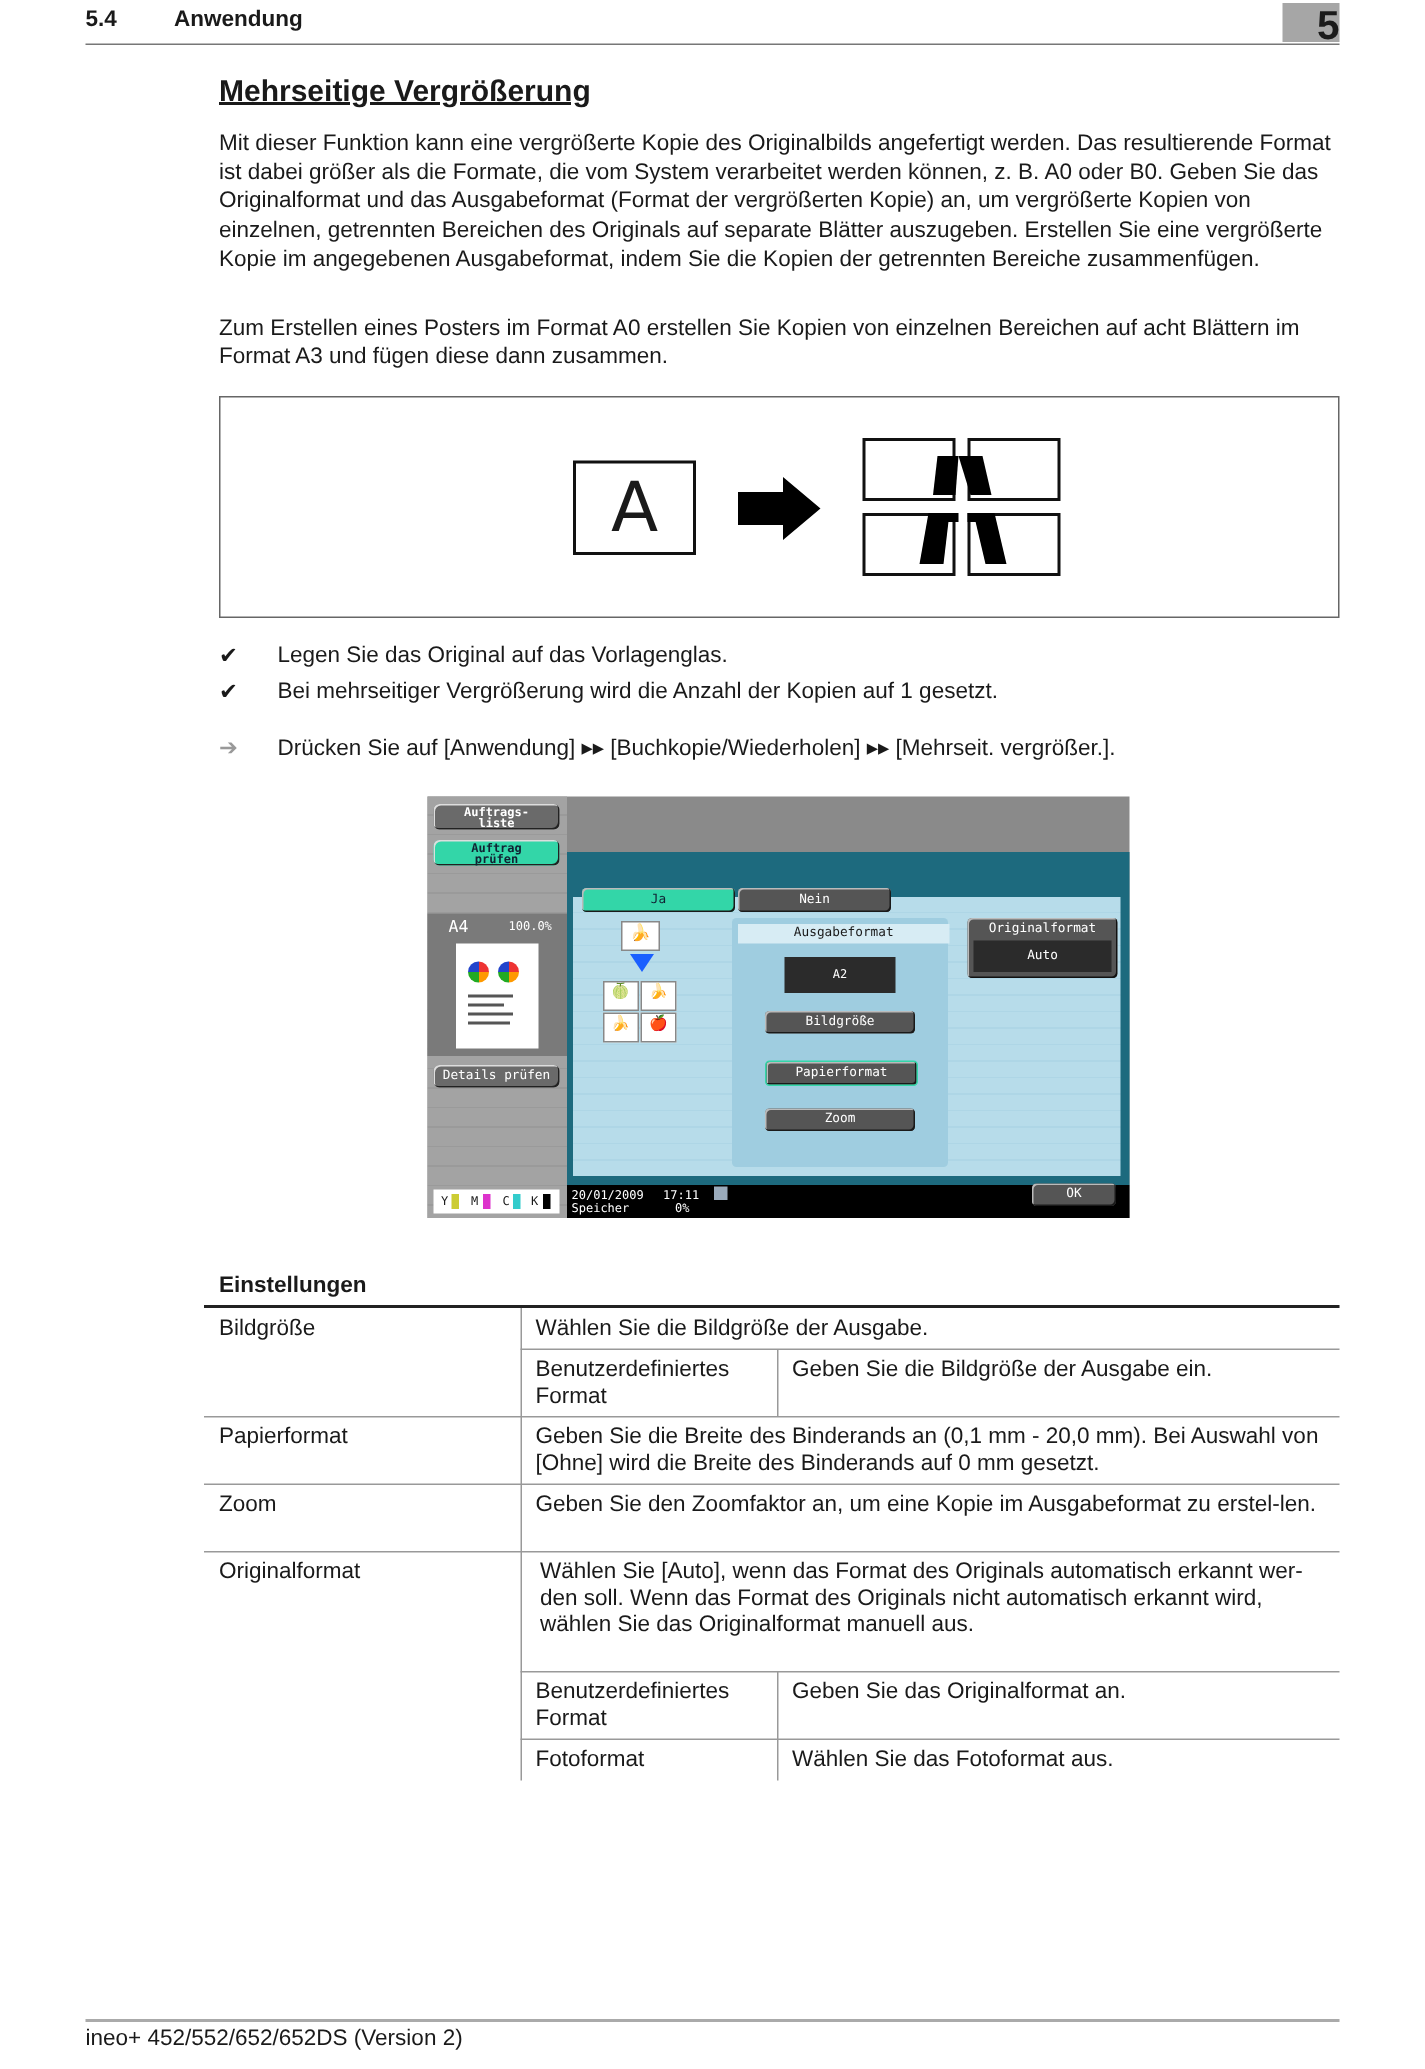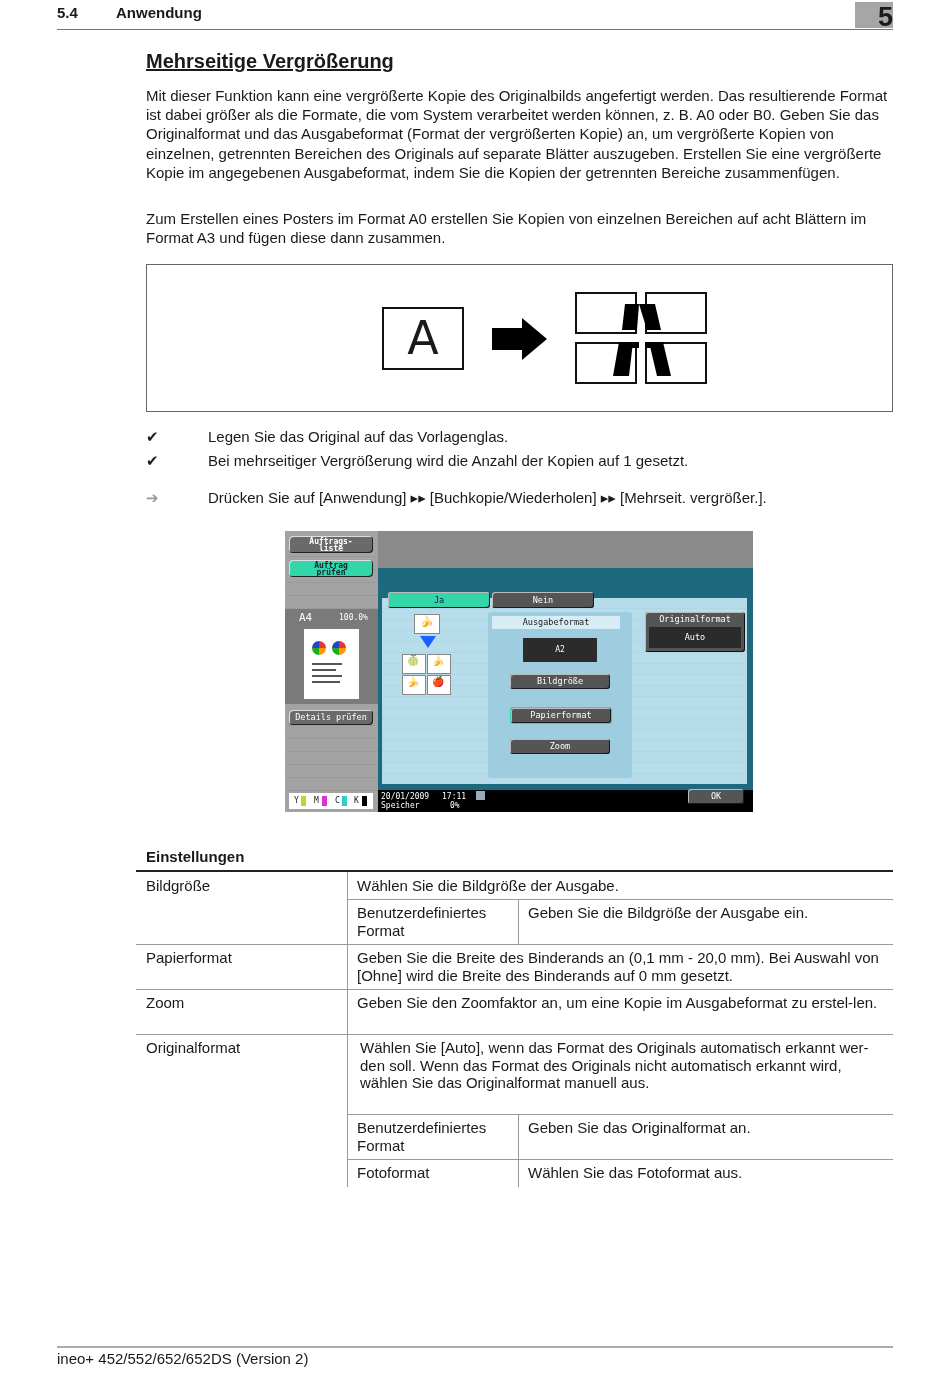--- a/index.html
+++ b/index.html
@@ -13,21 +13,21 @@
   .chap-num { left:855px; top:0px; width:38px; text-align:right; font-size:27px; font-weight:bold; line-height:34px; }
   h1.title { position:absolute; left:146px; top:50px; margin:0; font-size:20px; font-weight:bold;text-decoration:underline; }
   p.body { position:absolute; left:146px; margin:0; width:750px; font-size:15px; line-height:19.2px; }
   
   .illus { left:146px; top:264px; width:745px; height:146px; border:1px solid #666; }
   .boxA { left:382px; top:307px; width:78px; height:59px; border:2px solid #111; text-align:center; font-size:46px; line-height:58px; font-family:"DejaVu Sans", sans-serif; }
   .tile { width:58px; height:38px; border:2px solid #111; background:#fff; }
   
   .bullet-row { left:146px; font-size:15px; }
   .bullet-row .mark { position:absolute; left:0; top:0; width:30px; }
-  .bullet-row .txt { position:absolute; left:39px; top:0; white-space:nowrap;margin-left:23px; }
+  .bullet-row .txt { position:absolute; left:39px; top:0; white-space:nowrap; }
   
   .screen { left:285px; top:531px; width:468px; height:281px; background:#8a8a8a; font-family:"DejaVu Sans Mono", monospace; }
   .lp { left:0; top:0; width:93px; height:281px; background:repeating-linear-gradient(#a3a3a3 0 12px,#9a9a9a 12px 13px); }
   .sbtn { position:absolute; border-radius:4px; font-size:8px; line-height:7px; text-align:center; color:#fff; font-weight:bold; box-shadow:inset -1px -1px 0 #222, inset 1px 1px 0 #ddd; }
   .msg { left:93px; top:0; width:375px; height:37px; background:#000; color:#fff; font-size:7.5px; line-height:6.5px; padding:4px 4px; box-sizing:border-box; }
   .main { left:93px; top:37px; width:375px; height:222px; background:#1d6a7e; }
   .inner { left:4px; top:30px; width:365px; height:186px; background:repeating-linear-gradient(#b7dcea 0 10px,#aed6e6 10px 11px); }
   .crumb { left:4px; top:2px; width:365px; height:18px; background:#2a7b90; color:#fff; font-size:9px; line-height:18px; padding-left:4px; box-sizing:border-box; border:1px solid #7fc3d5; }
   .dbtn { position:absolute; background:#555; color:#fff; font-size:8.5px; text-align:center; border-radius:3px; box-shadow:inset -1px -1px 0 #1a1a1a, inset 1px 1px 0 #bbb; }
   .bottom { left:93px; top:259px; width:375px; height:22px; background:#000; color:#fff; font-size:8px; line-height:9px; }
@@ -123,21 +123,21 @@
       <div class="dbtn" style="left:110px;top:-6px;width:102px;height:16px;line-height:16px;">Nein</div>
       <div class="abs" style="left:32px;top:16px;width:24px;height:18px;background:#fff;border:1px solid #888;text-align:center;font-size:11px;">🍌</div>
       <div class="abs" style="left:38px;top:38px;width:0;height:0;border-left:8px solid transparent;border-right:8px solid transparent;border-top:12px solid #1a5fff;"></div>
       <div class="abs" style="left:20px;top:56px;width:48px;height:40px;">
         <div class="abs" style="left:0;top:0;width:22px;height:18px;background:#fff;border:1px solid #888;font-size:10px;text-align:center;">🍈</div>
         <div class="abs" style="left:25px;top:0;width:22px;height:18px;background:#fff;border:1px solid #888;font-size:10px;text-align:center;">🍌</div>
         <div class="abs" style="left:0;top:21px;width:22px;height:18px;background:#fff;border:1px solid #888;font-size:10px;text-align:center;">🍌</div>
         <div class="abs" style="left:25px;top:21px;width:22px;height:18px;background:#fff;border:1px solid #888;font-size:10px;text-align:center;">🍎</div>
       </div>
       <div class="abs" style="left:106px;top:14px;width:144px;height:166px;background:#9fcde0;border-radius:3px;">
-        <div class="abs" style="left:4px;top:4px;width:128px;height:13px;background:#d7ecf4;font-size:8.5px;line-height:13px;text-align:center;">Ausgabeformat</div>
+        <div class="abs" style="left:4px;top:4px;width:141px;height:13px;background:#d7ecf4;font-size:8.5px;line-height:13px;text-align:center;">Ausgabeformat</div>
         <div class="abs" style="left:35px;top:26px;width:74px;height:24px;background:#2b2b2b;color:#fff;font-size:8px;line-height:24px;text-align:center;">A2</div>
         <div class="dbtn" style="left:22px;top:62px;width:100px;height:15px;line-height:15px;">Bildgröße</div>
         <div class="dbtn" style="left:22px;top:95px;width:100px;height:15px;line-height:15px;border:1px solid #33d6a8;">Papierformat</div>
         <div class="dbtn" style="left:22px;top:127px;width:100px;height:15px;line-height:15px;">Zoom</div>
       </div>
       <div class="abs" style="left:263px;top:14px;width:100px;height:40px;background:#555;border-radius:3px;box-shadow:inset -1px -1px 0 #111, inset 1px 1px 0 #bbb;">
         <div class="abs" style="left:0;top:2px;width:100px;text-align:center;color:#fff;font-size:8.5px;">Originalformat</div>
         <div class="abs" style="left:4px;top:15px;width:92px;height:21px;background:#2b2b2b;color:#fff;font-size:8.5px;line-height:21px;text-align:center;">Auto</div>
       </div>
     </div>

